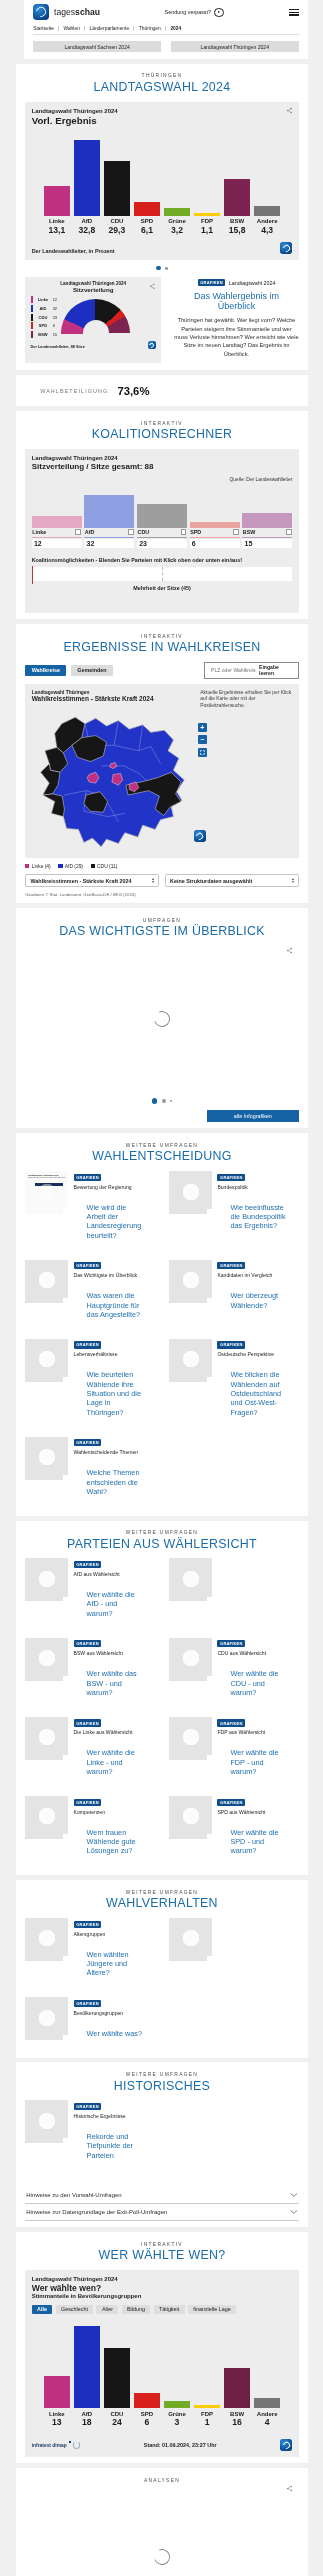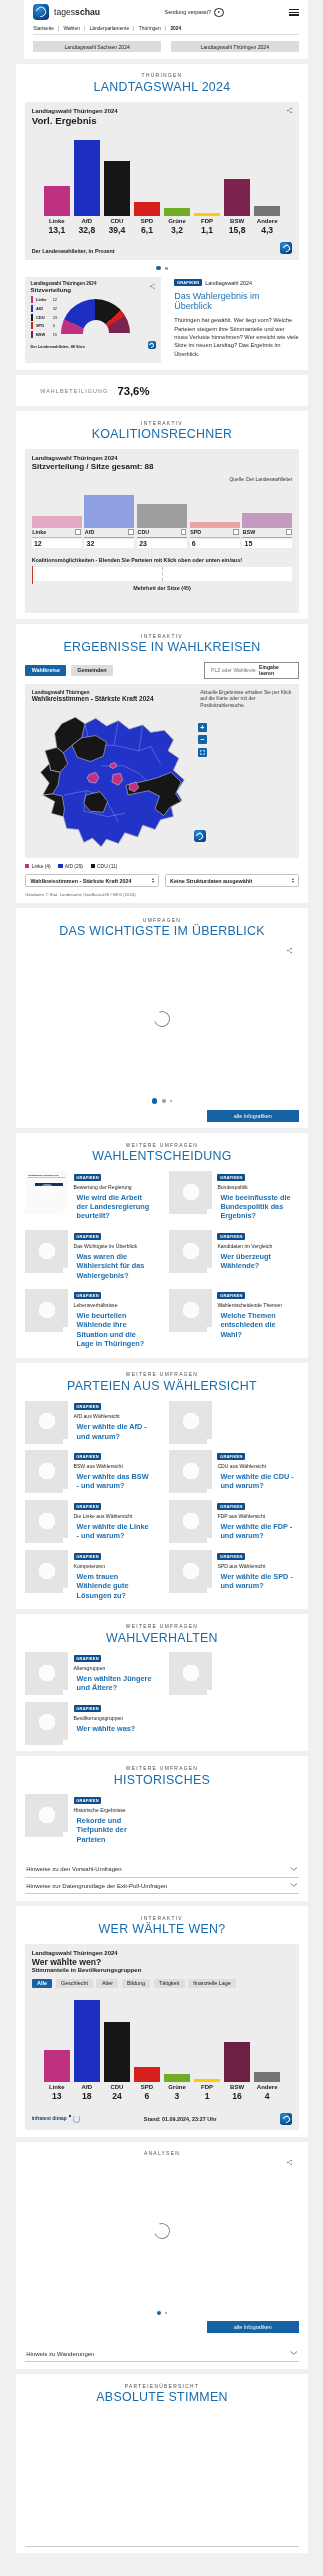--- a/index.html
+++ b/index.html
@@ -19,21 +19,21 @@
   .src-row{display:flex;justify-content:space-between;align-items:flex-end;margin-top:7.6px;}
   .src{font-size:5.4px;font-weight:bold;}
   .ts-mini{width:12px;height:12px;border-radius:2.7px;background:radial-gradient(circle at 35% 30%,#2e8fd8,#0b4f96 65%,#063467);position:relative;flex:none;}
   .ts-mini::after{content:"";position:absolute;inset:2.7px;border:1.3px solid #fff;border-left-color:transparent;border-radius:50%;transform:rotate(-35deg);}
   .ts-mini.sm{width:8px;height:8px;border-radius:2.2px;}
   .ts-mini.sm::after{inset:1.6px;border-width:1.1px;}
   .dots{display:flex;gap:4.3px;justify-content:center;align-items:center;margin:6.5px 0;}
   .dot{border-radius:50%;background:#9a9a9a;}
   .dot.a{background:#1464a3;}
   .d8{width:4.3px;height:4.3px;} .d5{width:2.7px;height:2.7px;} .d4{width:2.2px;height:2.2px;} .d10{width:5.4px;height:5.4px;} .d7{width:3.8px;height:3.8px;}
-  .two-col{display:grid;grid-template-columns:136px 1fr;column-gap:13px;margin-top:2.2px;}
+  .two-col{display:grid;grid-template-columns:136px 1fr;column-gap:13px;margin-top:2.2px;text-align:center;}
   .legend-donut{display:flex;gap:4.3px;margin-top:3.2px;}
   .lg-col{display:flex;flex-direction:column;gap:1.6px;}
   .lg-row{display:flex;align-items:center;gap:2.7px;font-size:4px;}
   .lg-chip{width:2.7px;height:7px;}
   .lg-name{width:14px;font-weight:bold;}
   .donut-wrap{position:relative;width:69px;height:35px;overflow:hidden;margin-top:2.2px;}
   .donut{position:absolute;left:0;top:0;width:69px;height:69px;border-radius:50%;}
   .hole{position:absolute;left:21.6px;top:21.6px;width:26px;height:26px;border-radius:50%;background:#ededed;}
   .badge{display:inline-block;background:#0e4e8c;color:#fff;font-size:4px;font-weight:bold;letter-spacing:0.2px;padding:1.1px 2.7px;border-radius:1.1px;vertical-align:middle;}
   .tkick-inline{font-size:5.4px;color:#222;margin-left:3.2px;vertical-align:middle;}
@@ -82,21 +82,21 @@
   .btn-info{background:#1563a4;color:#fff;font-size:5.4px;padding:2.7px 0;width:92px;text-align:center;border-radius:0.5px;}
   .tgrid{display:grid;grid-template-columns:1fr 1fr;column-gap:14px;row-gap:6.5px;margin-top:3.2px;}
   .tcard{display:flex;gap:5.4px;min-height:43px;}
   .thumb{width:43px;height:43px;background:#e4e4e4;flex:none;position:relative;overflow:hidden;}
   .thumb .ghost{position:absolute;left:50%;top:50%;width:24px;height:24px;transform:translate(-50%,-50%);background:radial-gradient(circle at 50% 46%,rgba(255,255,255,.9) 0 46%,rgba(255,255,255,0) 48%);border-radius:50%;}
   .thumb .notch{position:absolute;right:0;bottom:0;width:4.9px;height:4.9px;background:#fff;}
   .thumb.white{background:#fafafa;padding:2.7px;box-sizing:border-box;}
   .mini-bar{height:2.7px;background:#17335c;width:28px;margin-top:5.4px;margin-left:7.6px;}
   .tbody{padding-top:0.5px;}
   .tkicker{font-size:5.1px;color:#222;margin:2.2px 0 1.1px;}
-  .thead{font-size:7.3px;font-weight:700;color:#1f6fb0;line-height:1.28;margin:3px;}
+  .thead{font-size:7.3px;font-weight:400;color:#1f6fb0;line-height:1.28;margin:13px;}
   .acc{display:flex;justify-content:space-between;align-items:center;padding:4.9px 1.1px;border-bottom:0.5px solid #c9c9c9;font-size:6px;color:#2c2c2c;}
   .chips{display:flex;gap:3.2px;margin:5.4px 0 0;}
   .chip{font-size:5.4px;padding:1.6px 5.4px;background:#dedede;color:#222;border-radius:1.1px;}
   .chip.a{background:#1563a4;color:#fff;font-weight:bold;}
   .ww-sub{font-size:6px;font-weight:bold;margin-top:0.5px;}
   .ww-foot{display:flex;align-items:center;justify-content:space-between;margin-top:12px;}
   .ifd{display:flex;align-items:center;gap:2.2px;font-size:4.9px;font-weight:bold;color:#1d3c6e;}
   .ifd .arc{width:5.4px;height:5.4px;border:1.1px solid #9bb0c4;border-top-color:transparent;border-radius:50%;}
   .ifd .sqd{width:1.6px;height:1.6px;background:#1d3c6e;align-self:flex-start;}
   .stand{font-size:5.4px;font-weight:bold;}
@@ -175,21 +175,21 @@
           <div class="bval">13,1</div>
         </div>
       <div class="bcol">
           <div class="bar" style="background: rgb(29, 47, 192); height: 76px;"></div>
           <div class="bname">AfD</div>
           <div class="bval">32,8</div>
         </div>
       <div class="bcol">
           <div class="bar" style="background: rgb(22, 22, 22); height: 55px;"></div>
           <div class="bname">CDU</div>
-          <div class="bval">39,4</div>
+          <div class="bval">29,3</div>
         </div>
       <div class="bcol">
           <div class="bar" style="background: rgb(215, 31, 28); height: 14px;"></div>
           <div class="bname">SPD</div>
           <div class="bval">6,1</div>
         </div>
       <div class="bcol">
           <div class="bar" style="background: rgb(114, 171, 38); height: 7.4px;"></div>
           <div class="bname">Grüne</div>
           <div class="bval">3,2</div>
@@ -485,39 +485,48 @@
         <div class="tkicker">Bundespolitik</div>
         <h3 class="thead">Wie beeinflusste die Bundespolitik das Ergebnis?</h3></div>
     </article>
     <article class="tcard">
       <div class="thumb">
           <div class="ghost"></div>
           <span class="notch"></span>
         </div>
       <div class="tbody"><span class="badge">GRAFIKEN</span>
         <div class="tkicker">Das Wichtigste im Überblick</div>
-        <h3 class="thead">Was waren die Wählersicht für das Wahlergebnis?</h3></div>
+        <h3 class="thead">Was waren die Hauptgründe für das Angestellte?</h3></div>
     </article>
     <article class="tcard">
       <div class="thumb">
           <div class="ghost"></div>
           <span class="notch"></span>
         </div>
       <div class="tbody"><span class="badge">GRAFIKEN</span>
         <div class="tkicker">Kandidaten im Vergleich</div>
         <h3 class="thead">Wer überzeugt Wählende?</h3></div>
     </article>
     <article class="tcard">
       <div class="thumb">
           <div class="ghost"></div>
           <span class="notch"></span>
         </div>
       <div class="tbody"><span class="badge">GRAFIKEN</span>
         <div class="tkicker">Lebensverhältnisse</div>
         <h3 class="thead">Wie beurteilen Wählende ihre Situation und die Lage in Thüringen?</h3></div>
+    </article>
+    <article class="tcard">
+      <div class="thumb">
+          <div class="ghost"></div>
+          <span class="notch"></span>
+        </div>
+      <div class="tbody"><span class="badge">GRAFIKEN</span>
+        <div class="tkicker">Ostdeutsche Perspektive</div>
+        <h3 class="thead">Wie blicken die Wählenden auf Ostdeutschland und Ost-West-Fragen?</h3></div>
     </article>
     <article class="tcard">
       <div class="thumb">
           <div class="ghost"></div>
           <span class="notch"></span>
         </div>
       <div class="tbody"><span class="badge">GRAFIKEN</span>
         <div class="tkicker">Wahlentscheidende Themen</div>
         <h3 class="thead">Welche Themen entschieden die Wahl?</h3></div>
     </article>

